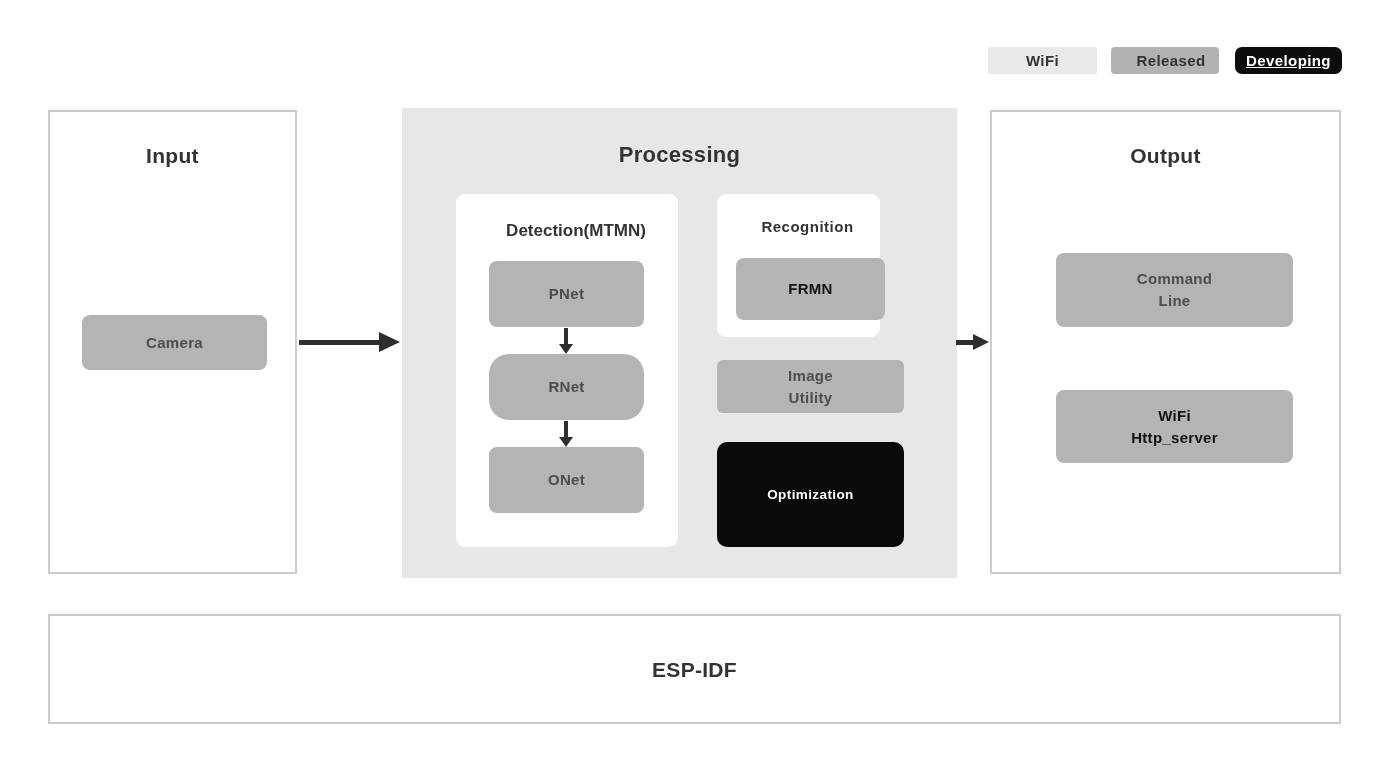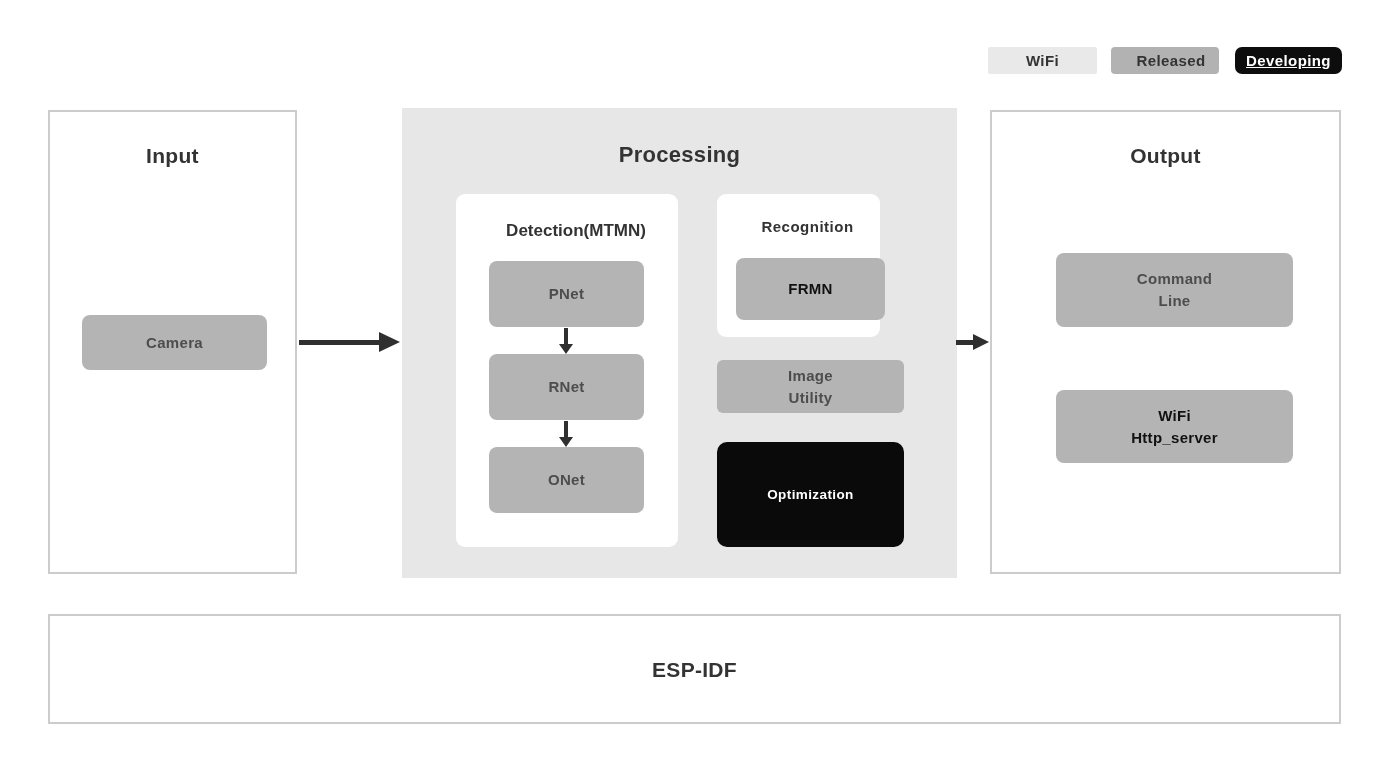--- a/index.html
+++ b/index.html
@@ -89,21 +89,21 @@
     border-radius: 8px;
     font-size: 15px;
     line-height: 1.45;
     color: var(--node-text, #4d4d4d);
     text-align: center;
     letter-spacing: 0.3px;
   }
   .node-camera { left: 32px; top: 203px; width: 185px; height: 55px; }
 
   .node-pnet { left: 33px; top: 67px;  width: 155px; height: 66px; }
-  .node-rnet { left: 33px; top: 160px; width: 155px; height: 66px; }
+  .node-rnet { left: 33px; top: 160px; width: 155px; height: 66px; border-radius: 20px; }
   .node-onet { left: 33px; top: 253px; width: 155px; height: 66px; }
 
   .node-frmn { left: 19px; top: 64px; width: 149px; height: 62px; color: var(--node-text-dark, #111111); }
 
   .node-image-utility { left: 315px; top: 252px; width: 187px; height: 53px; border-radius: 6px; }
   .node-optimization {
     left: 315px; top: 334px; width: 187px; height: 105px;
     background: var(--node-black, #0a0a0a);
     color: #ffffff;
     border-radius: 10px;

